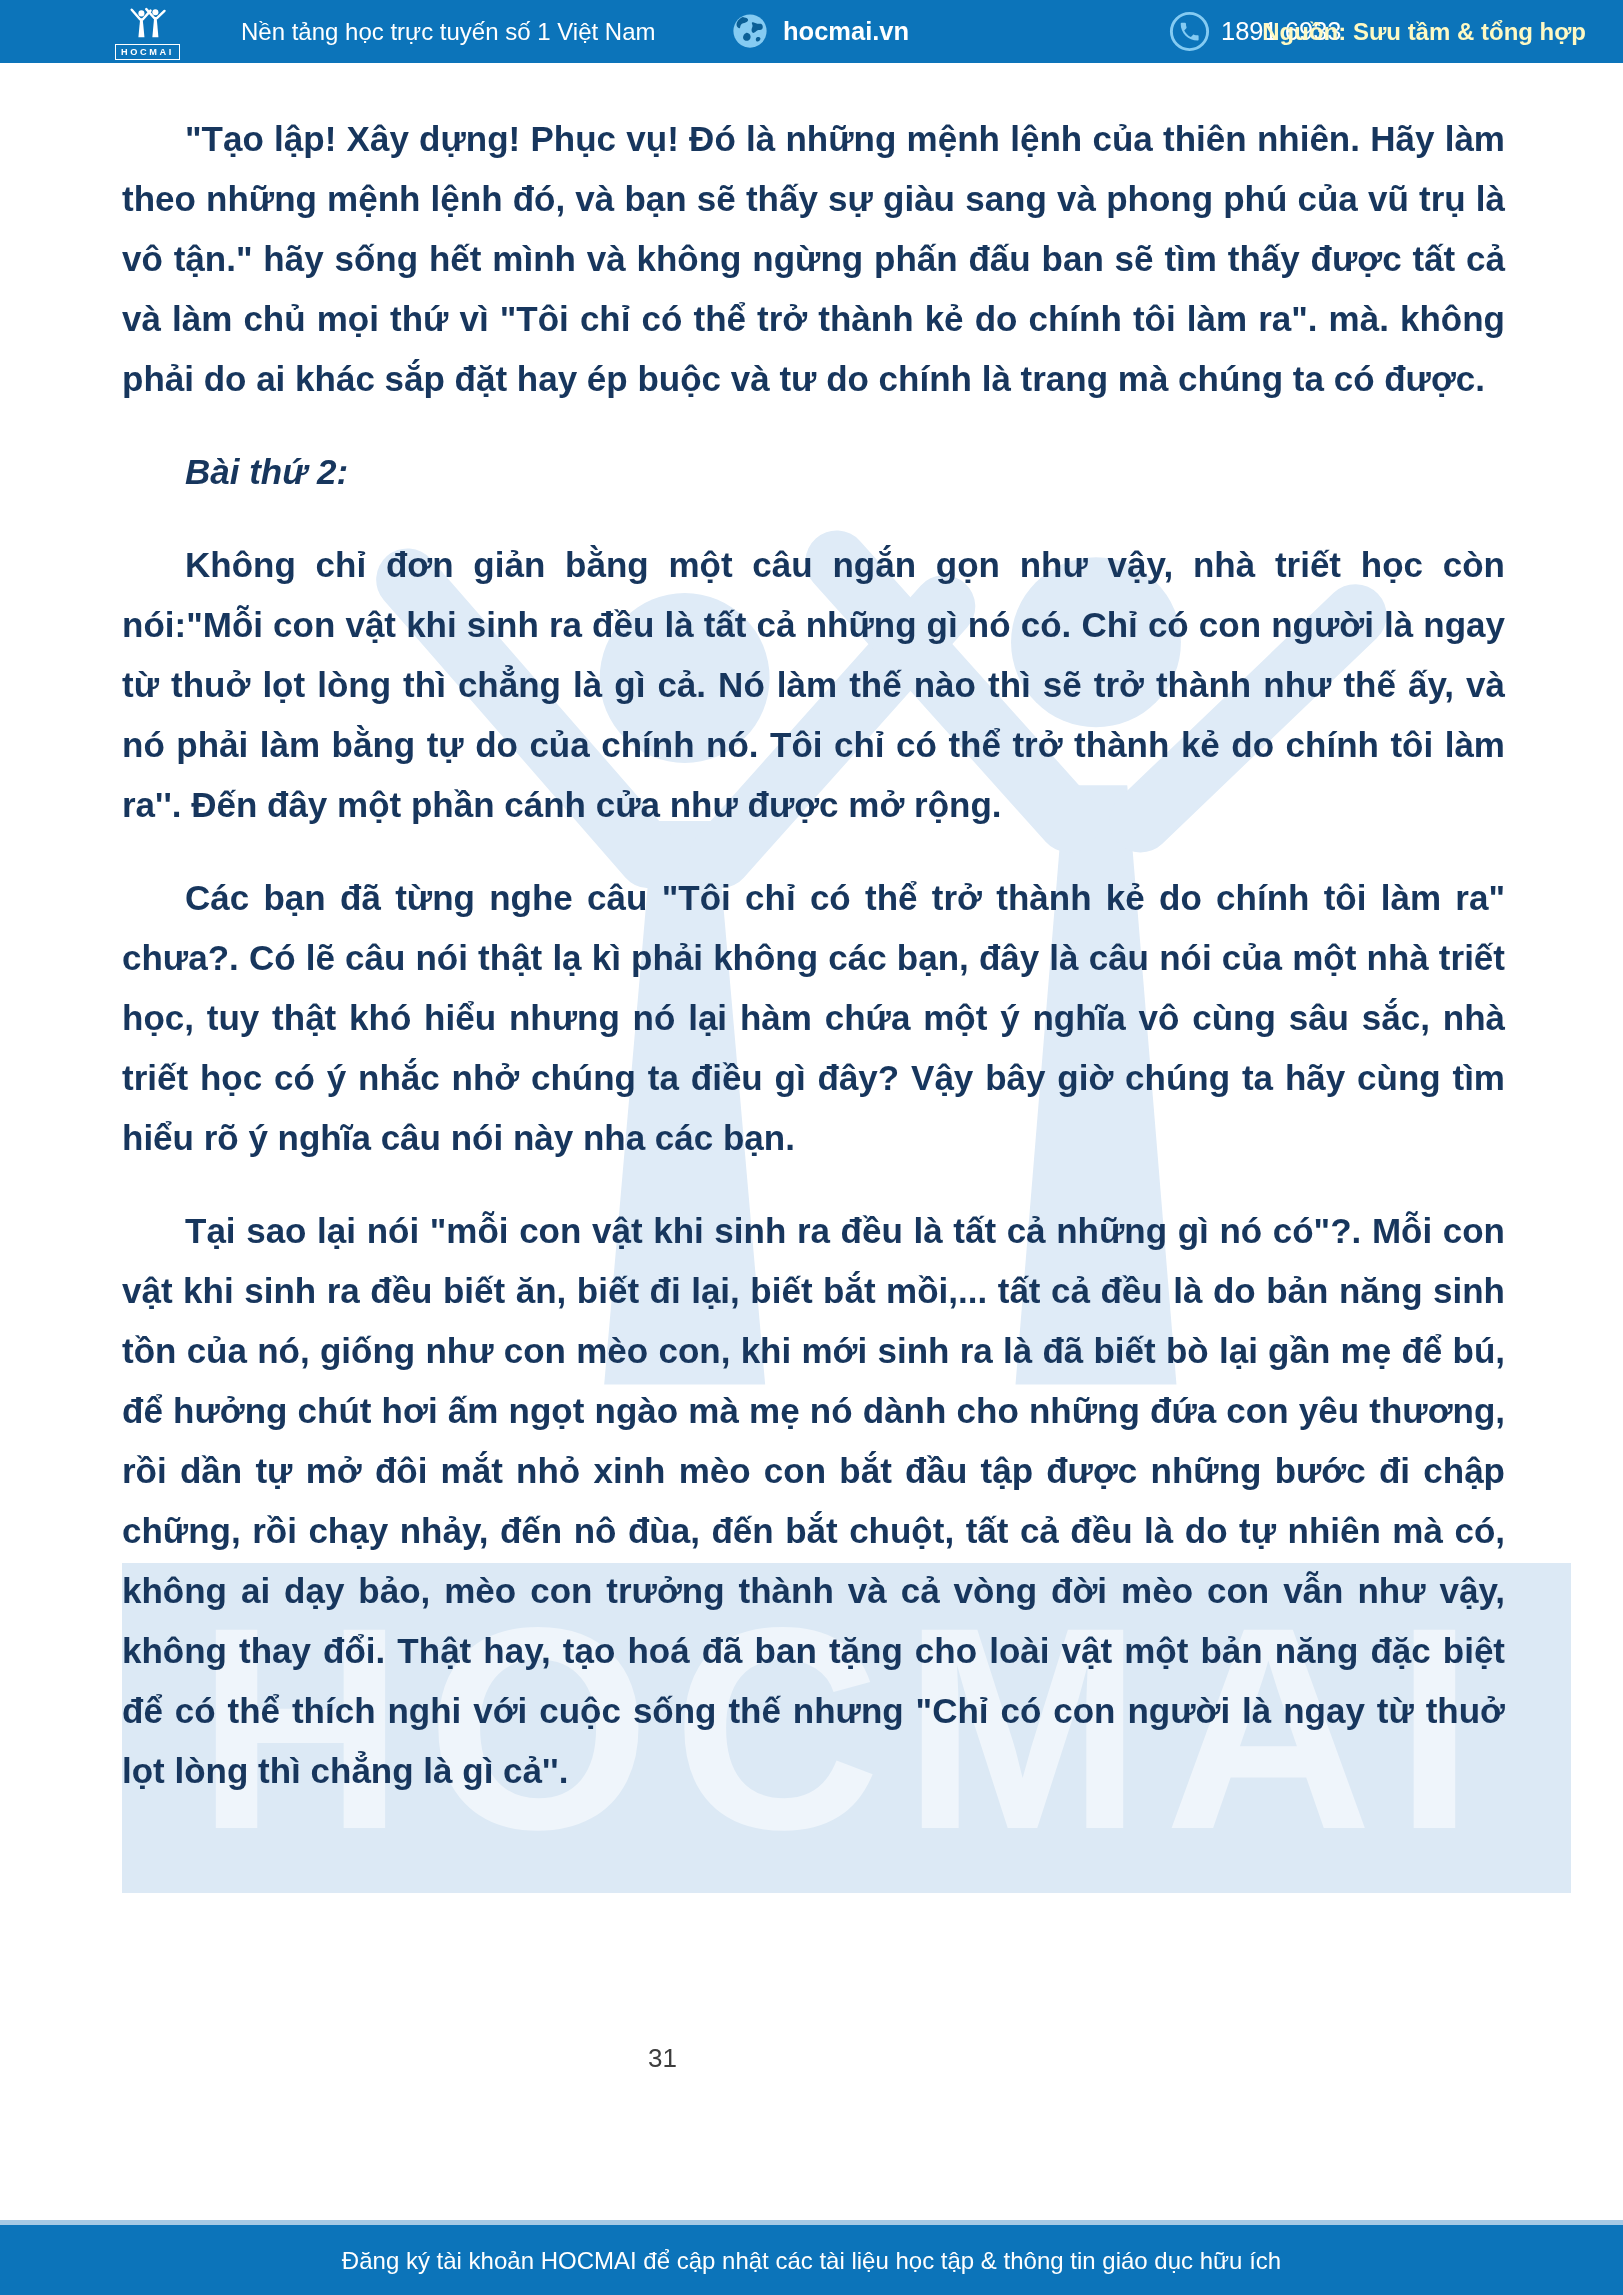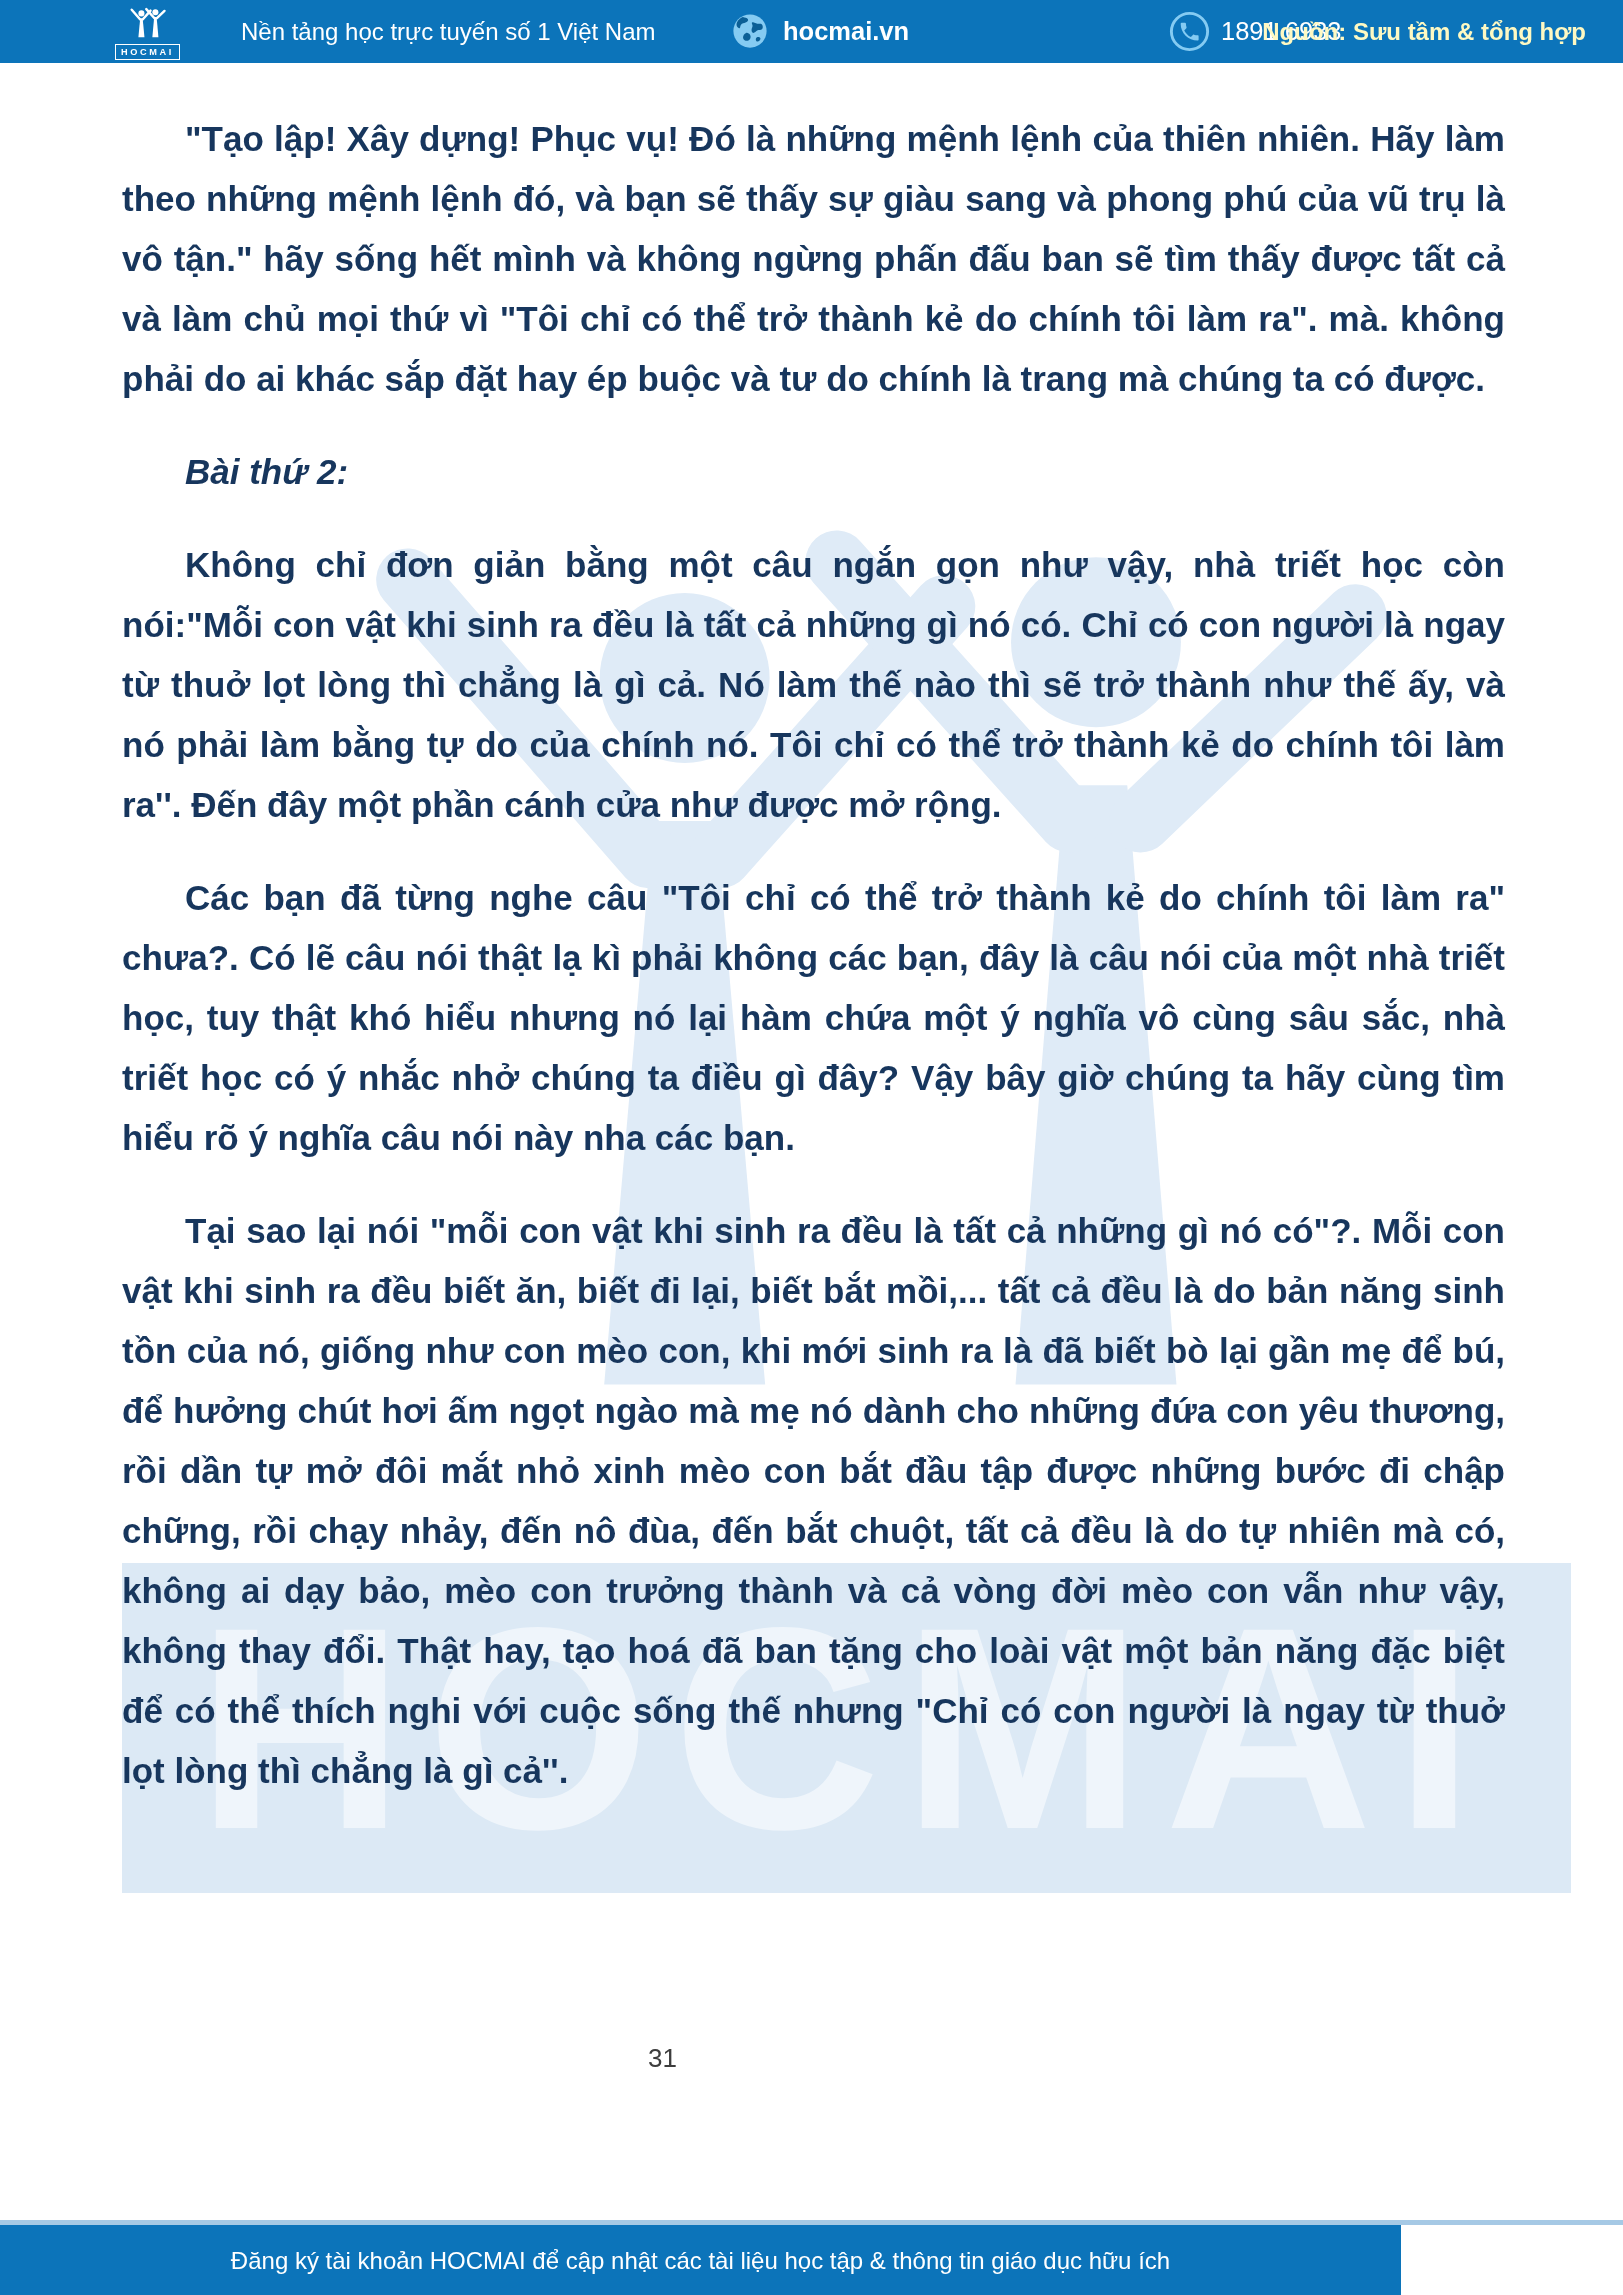--- a/index.html
+++ b/index.html
@@ -38,21 +38,21 @@
              color:#17365D;text-align:justify;text-indent:63px;}
   .content p.heading{text-align:left;font-style:italic;}
 
   
   .page-number{position:absolute;left:0;top:2043px;width:1325px;text-align:center;
                font-size:26px;color:#3d3d3d;z-index:1;}
 
   
   .footer-strip{position:absolute;left:0;top:2220px;width:1623px;height:5.2px;
                 background:#A6C9E5;z-index:3;}
-  .footer-bar{position:absolute;left:0;top:2225px;width:1401px;height:71px;
+  .footer-bar{position:absolute;left:0;top:2225px;width:1623px;height:71px;
               background:#0C74BA;display:flex;align-items:center;justify-content:center;z-index:3;}
   .footer-bar div{color:#ffffff;font-size:24px;}
 </style>
 </head>
 <body>
 
 <div class="page">
 
   <div class="watermark">
     <svg class="wm-figure" viewBox="0 0 120 112">

